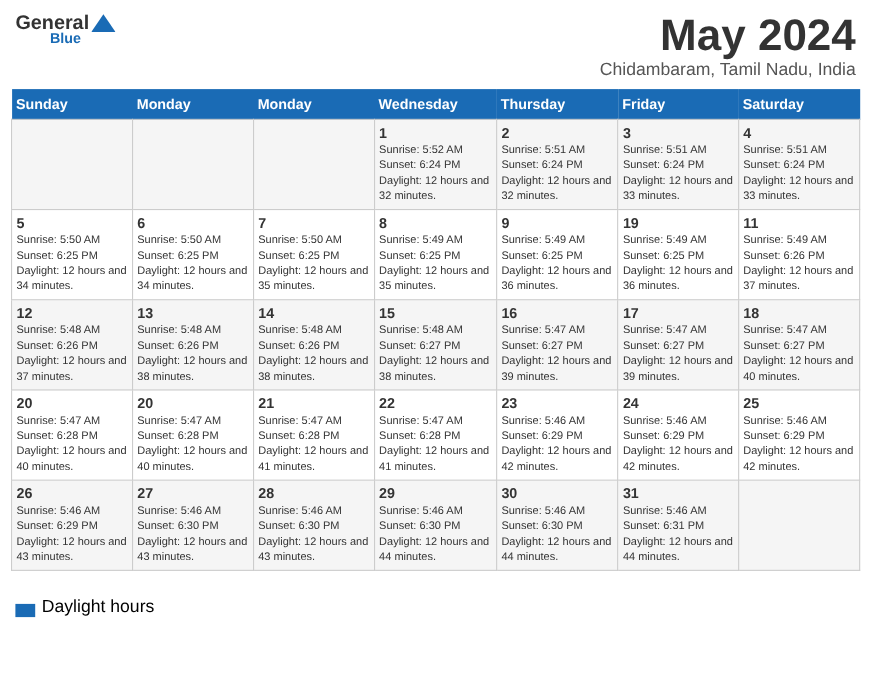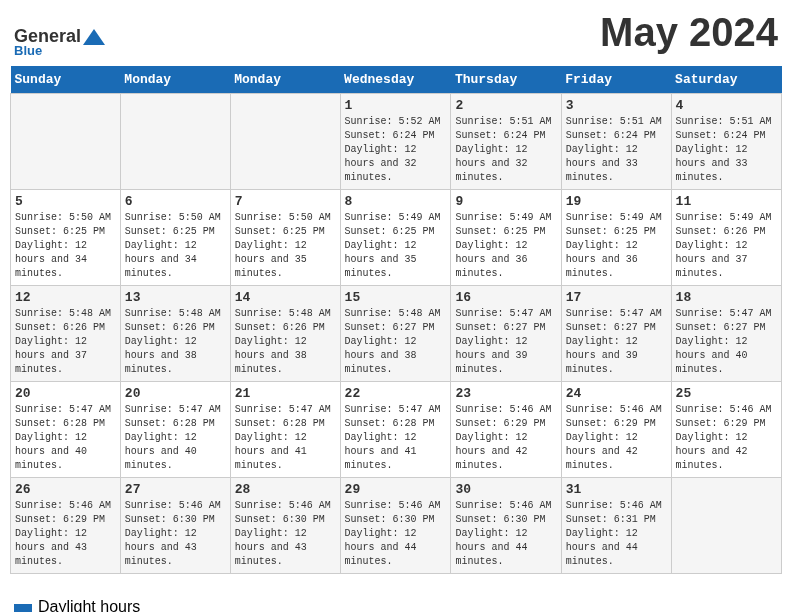--- a/index.html
+++ b/index.html
@@ -13,22 +13,21 @@
     .header-area {
       display: flex;
       justify-content: space-between;
       align-items: flex-start;
       margin-bottom: 8px;
       padding: 0 4px;
     }
     .logo {
       display: flex;
       flex-direction: column;
-      align-items: flex-start;
-      margin-top: 16px;
+      align-items: center;
     }
     .logo-row {
       display: flex;
       align-items: center;
       gap: 2px;
     }
     .title-area {
       text-align: right;
     }
     .main-title {
@@ -37,21 +36,20 @@
       color: #333;
     }
     .subtitle {
       font-size: 16px;
       color: #555;
     }
     table {
       width: 100%;
       border-collapse: collapse;
       font-size: 11px;
-      font-family: Liberation Mono, monospace;
     }
     thead tr th {
       background-color: #1a6bb5;
       color: white;
       padding: 6px 4px;
       text-align: left;
       font-size: 13px;
       font-weight: bold;
     }
     tbody tr td {
@@ -91,20 +89,21 @@
     <div class="logo-row">
       <span style="font-size:18px;font-weight:bold;color:#333;">General</span>
       <svg width="22" height="20" viewBox="0 0 22 20">
         <polygon points="11,2 22,18 0,18" fill="#1a6bb5"></polygon>
       </svg>
     </div>
     <span style="font-size:13px;font-weight:bold;color:#1a6bb5;margin-top:-4px;">Blue</span>
   </div>
   <div class="title-area">
     <div class="main-title">May 2024</div>
+    <div class="subtitle">Chidambaram, Tamil Nadu, India</div>
   </div>
 </div>
 
 <table>
   <thead>
     <tr>
     <th>Sunday</th>
         <th>Monday</th>
         <th>Monday</th>
         <th>Wednesday</th>

